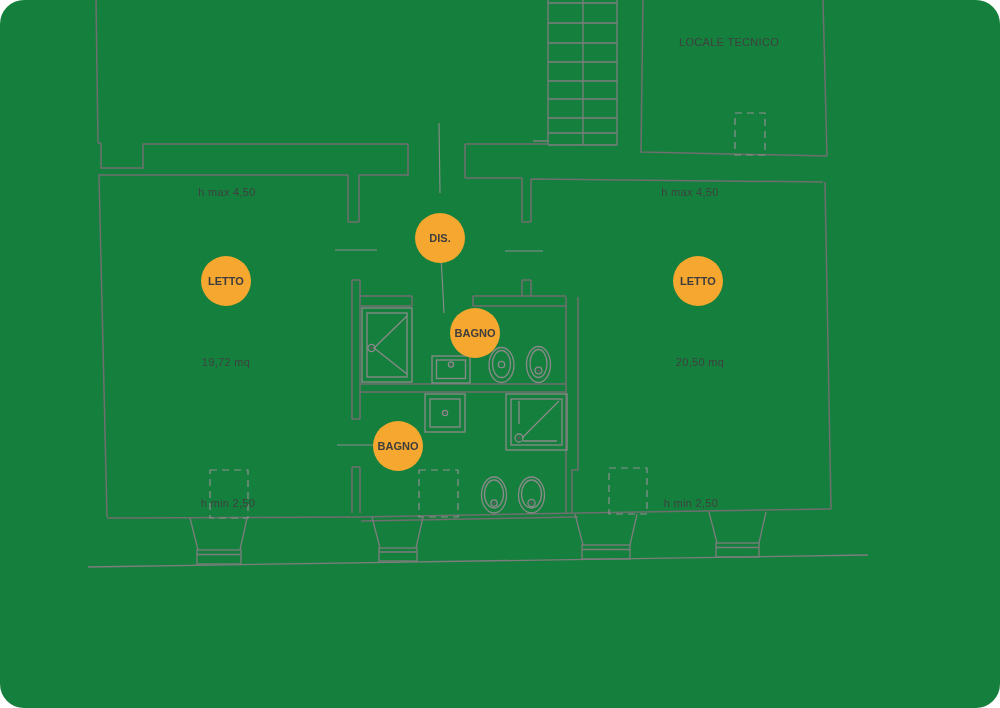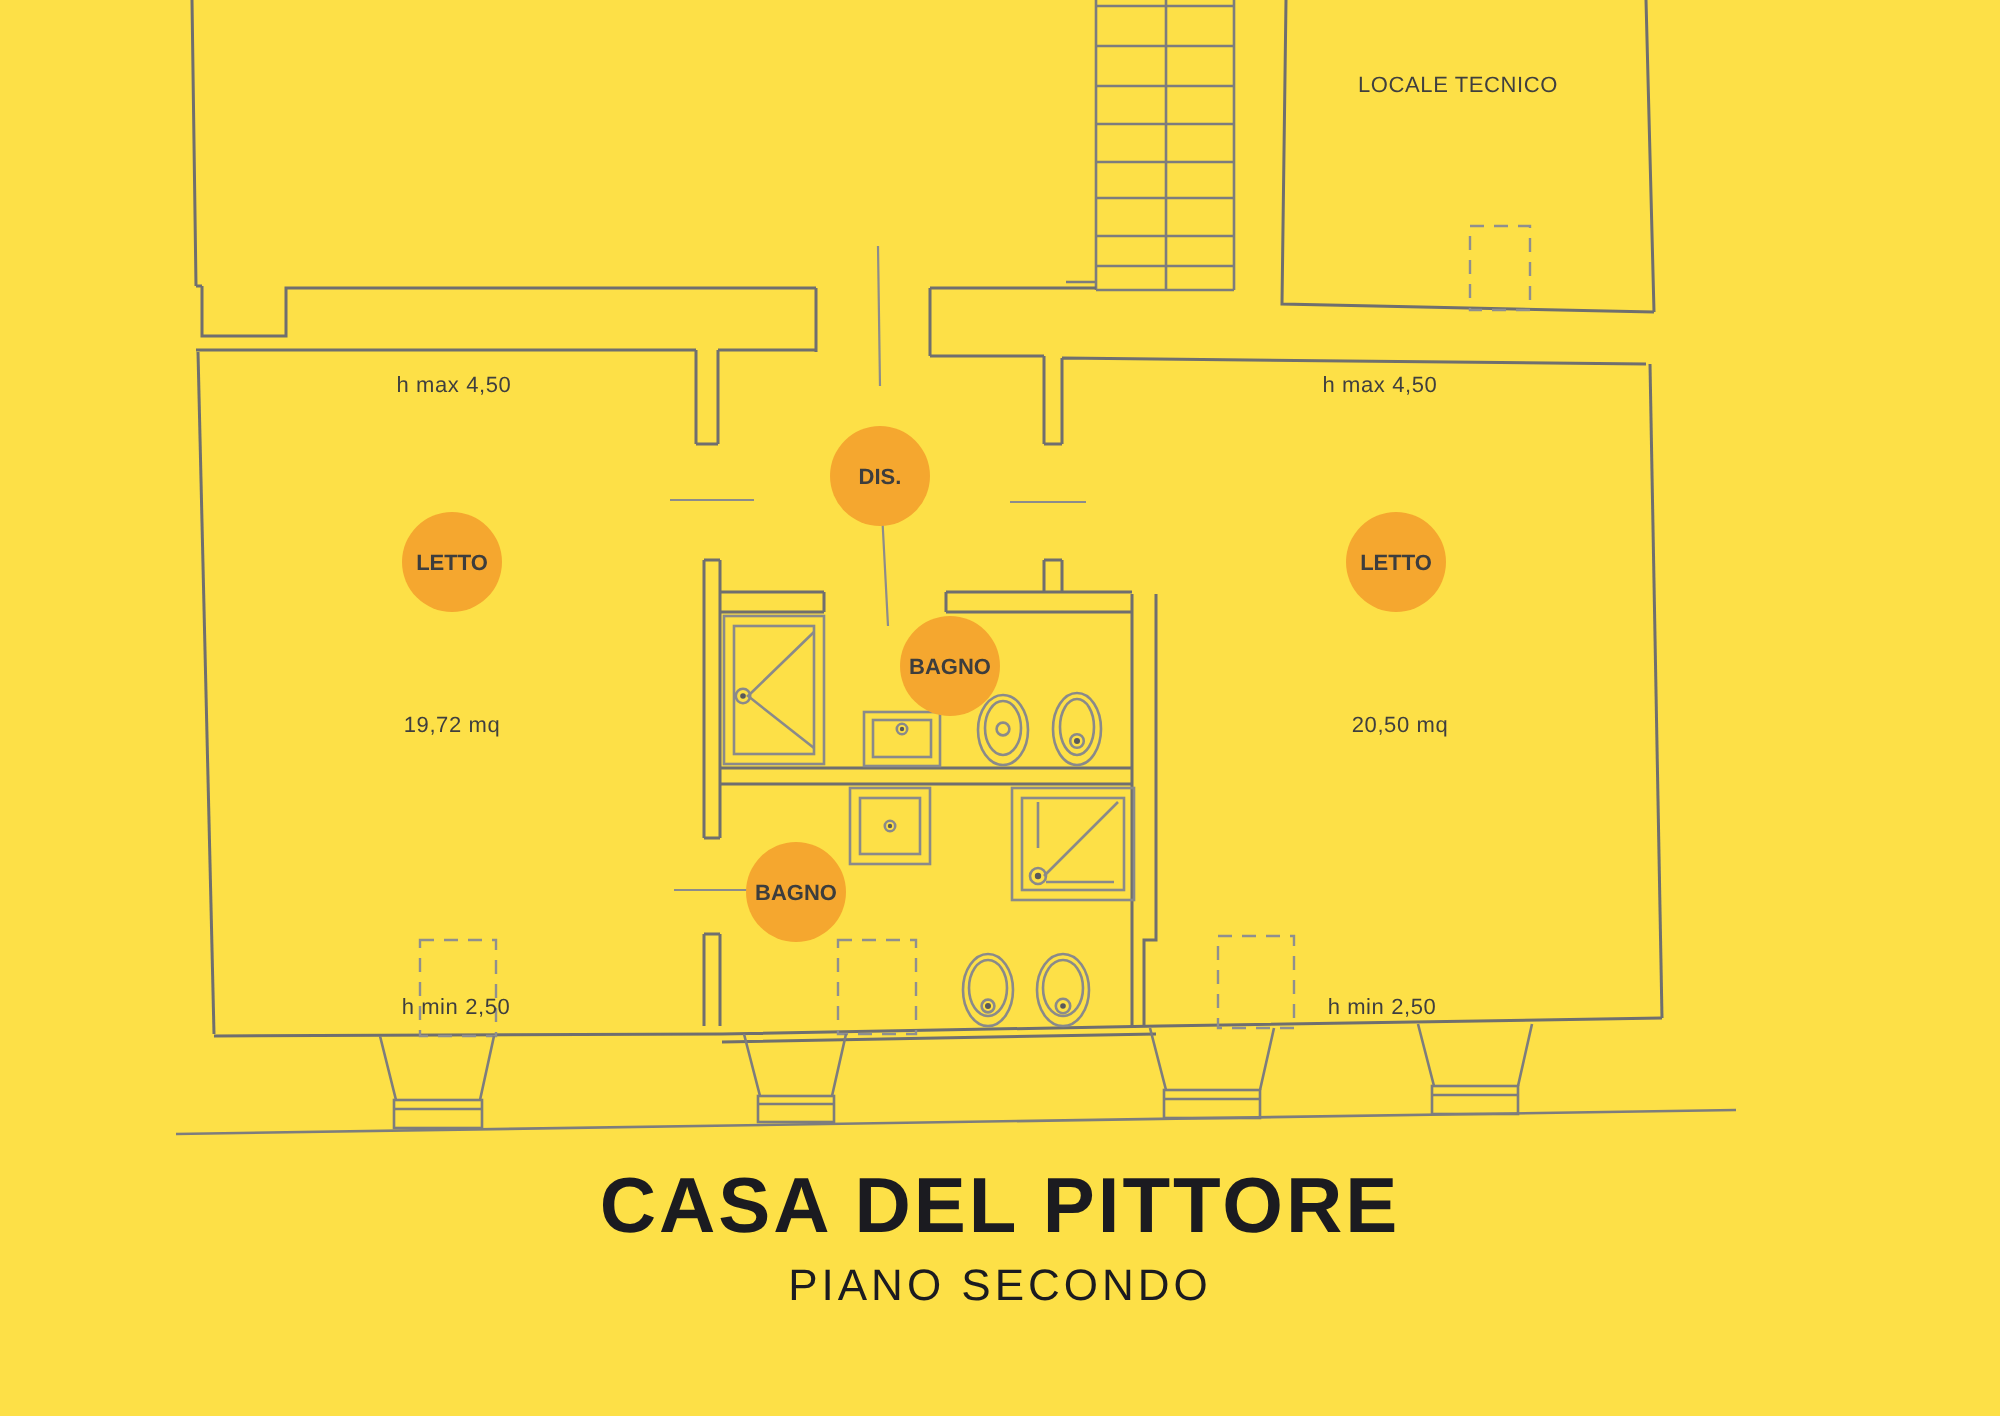--- a/index.html
+++ b/index.html
@@ -1,17 +1,17 @@
 <!DOCTYPE html>
 <html><head>
 <meta charset="utf-8">
 <style>
   html,body{margin:0;padding:0;background:#ffffff;}
-  .stage{position:relative;width:1000px;height:708px;background:#fde047;overflow:hidden;
-         font-family:"Liberation Sans", sans-serif;}
+  .stage{position:relative;width:1000px;height:708px;background:#15803d;overflow:hidden;
+         font-family:"Liberation Sans", sans-serif;border-radius:24px;}
   svg{position:absolute;left:0;top:0;}
   .wall{stroke:#6f6f6f;stroke-width:1.5;fill:none;stroke-linejoin:miter;}
   .wall-lt{stroke:#7d7d7d;stroke-width:1.3;fill:none;}
   .thin{stroke:#8c8c8c;stroke-width:1.1;fill:none;}
   .fixture{stroke:#8a8a8a;stroke-width:1.3;fill:none;}
   .dashed{stroke:#8f8f8f;stroke-width:1.2;fill:none;stroke-dasharray:7 5;}
   .dot{fill:#5a5a5a;stroke:none;}
   text.plan-label{font-family:"Liberation Sans", sans-serif;font-size:11px;fill:#3f3f3f;text-anchor:middle;letter-spacing:.3px;}
   circle.marker{fill:#F5A72F;}
   text.marker-label{font-family:"Liberation Sans", sans-serif;font-size:11px;font-weight:700;fill:#3d3d3d;text-anchor:middle;}
@@ -163,17 +163,13 @@
         <circle class="marker" cx="398" cy="446" r="25"></circle>
         <text class="marker-label" x="398" y="450">BAGNO</text>
       </g>
       <g>
         <circle class="marker" cx="698" cy="281" r="25"></circle>
         <text class="marker-label" x="698" y="285">LETTO</text>
       </g>
     </g>
   </svg>
 
-  <div class="title-block">
-    <div class="main-title">CASA DEL PITTORE</div>
-    <div class="sub-title">PIANO SECONDO</div>
-  </div>
 </div>
 
 </body></html>

